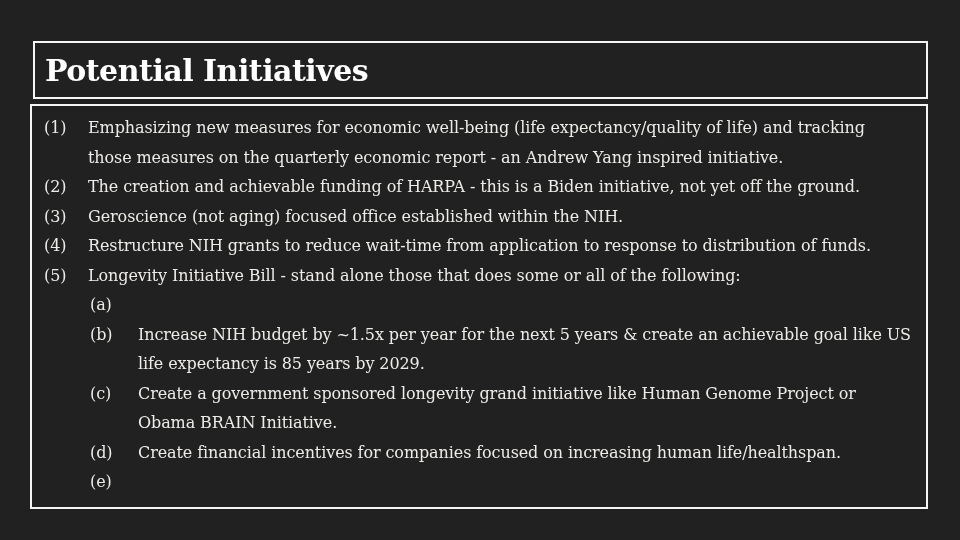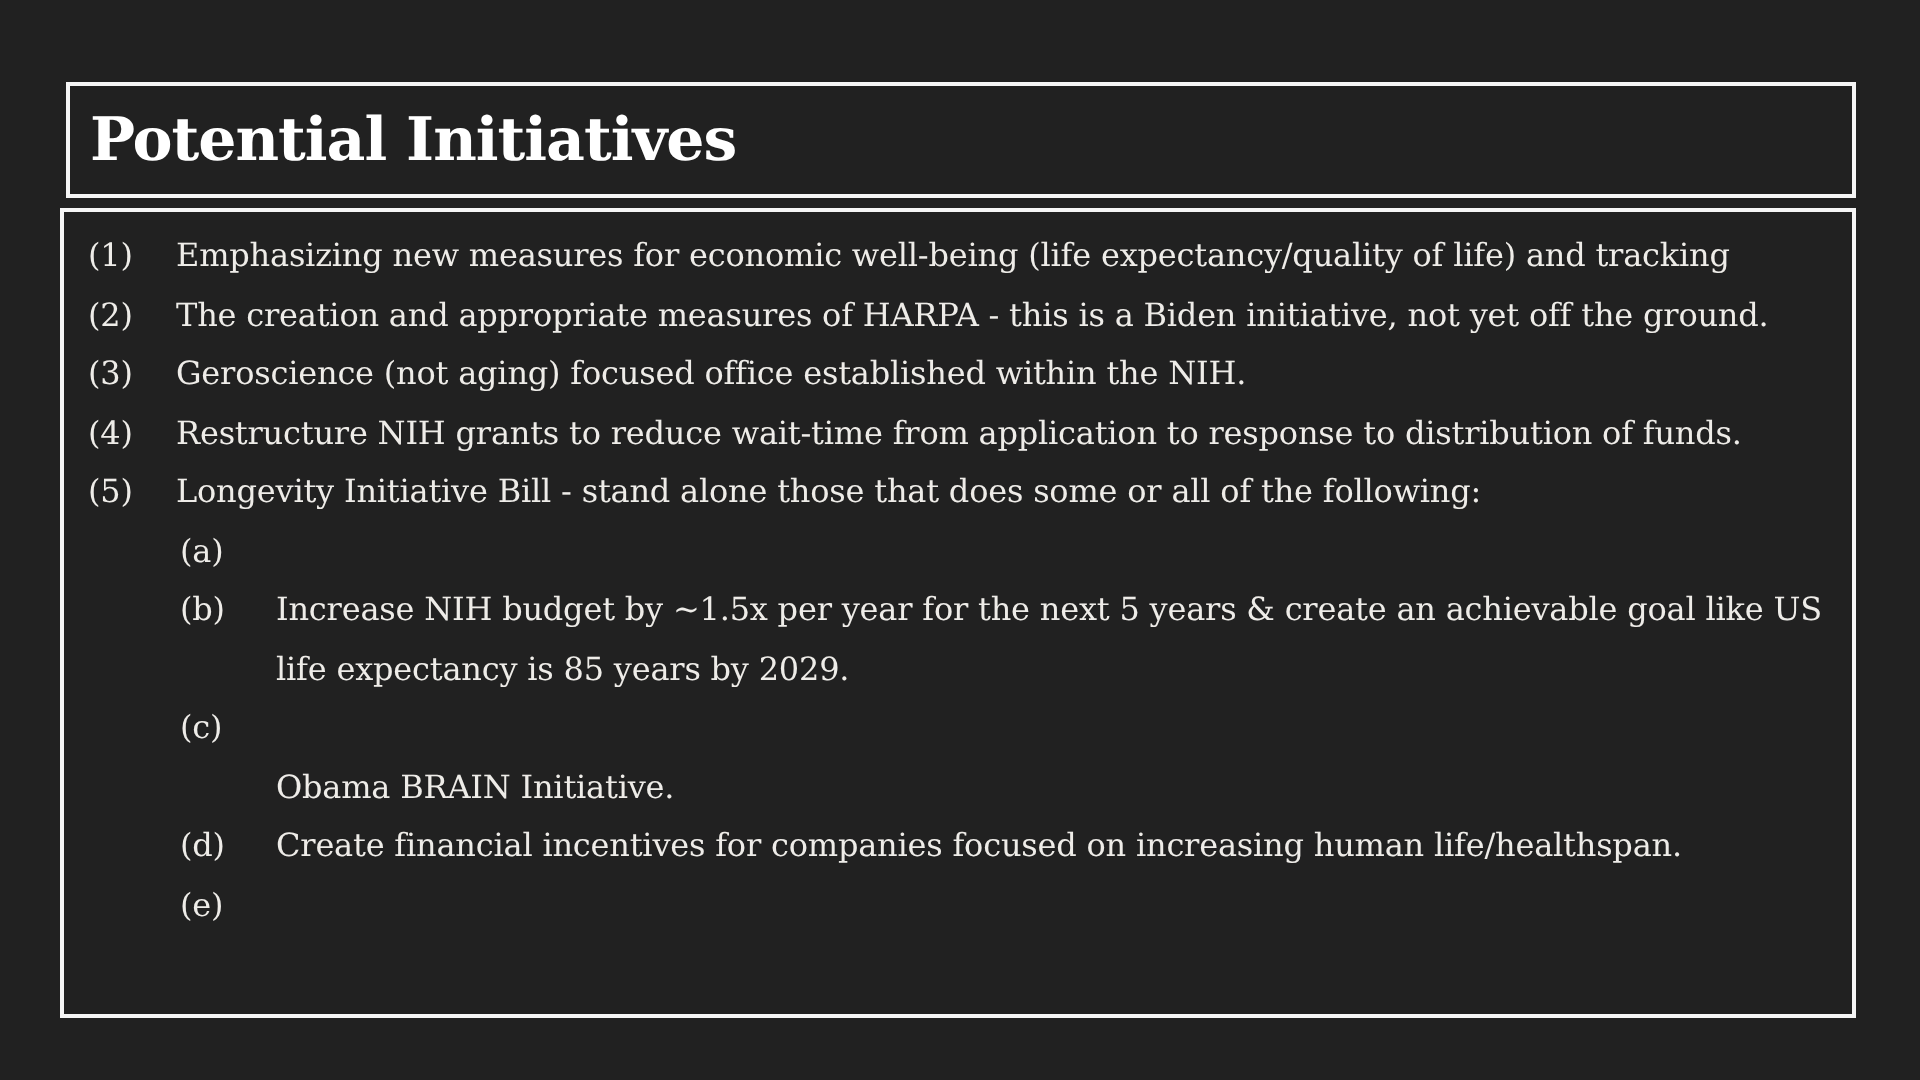--- a/index.html
+++ b/index.html
@@ -77,24 +77,28 @@
   <div class="title-box">
     <h1 class="title">Potential Initiatives</h1>
   </div>
 
   <div class="content-box">
 
     <div class="row lvl1">
       <span class="marker">(1)</span>
       <span class="line">Emphasizing new measures for economic well-being (life expectancy/quality of life) and tracking</span>
     </div>
+    <div class="row lvl1">
+      <span class="marker"></span>
+      <span class="line">those measures on the quarterly economic report - an Andrew Yang inspired initiative.</span>
+    </div>
 
     <div class="row lvl1">
       <span class="marker">(2)</span>
-      <span class="line">The creation and appropriate measures of HARPA - this is a Biden initiative, not yet off the ground.</span>
+      <span class="line">The creation and achievable funding of HARPA - this is a Biden initiative, not yet off the ground.</span>
     </div>
 
     <div class="row lvl1">
       <span class="marker">(3)</span>
       <span class="line">Geroscience (not aging) focused office established within the NIH.</span>
     </div>
 
     <div class="row lvl1">
       <span class="marker">(4)</span>
       <span class="line">Restructure NIH grants to reduce wait-time from application to response to distribution of funds.</span>
@@ -113,20 +117,21 @@
       <span class="marker">(b)</span>
       <span class="line">Increase NIH budget by ~1.5x per year for the next 5 years &amp; create an achievable goal like US</span>
     </div>
     <div class="row lvl2">
       <span class="marker"></span>
       <span class="line">life expectancy is 85 years by 2029.</span>
     </div>
 
     <div class="row lvl2">
       <span class="marker">(c)</span>
+      <span class="line">Create a government sponsored longevity grand initiative like Human Genome Project or</span>
     </div>
     <div class="row lvl2">
       <span class="marker"></span>
       <span class="line">Obama BRAIN Initiative.</span>
     </div>
 
     <div class="row lvl2">
       <span class="marker">(d)</span>
       <span class="line">Create financial incentives for companies focused on increasing human life/healthspan.</span>
     </div>

